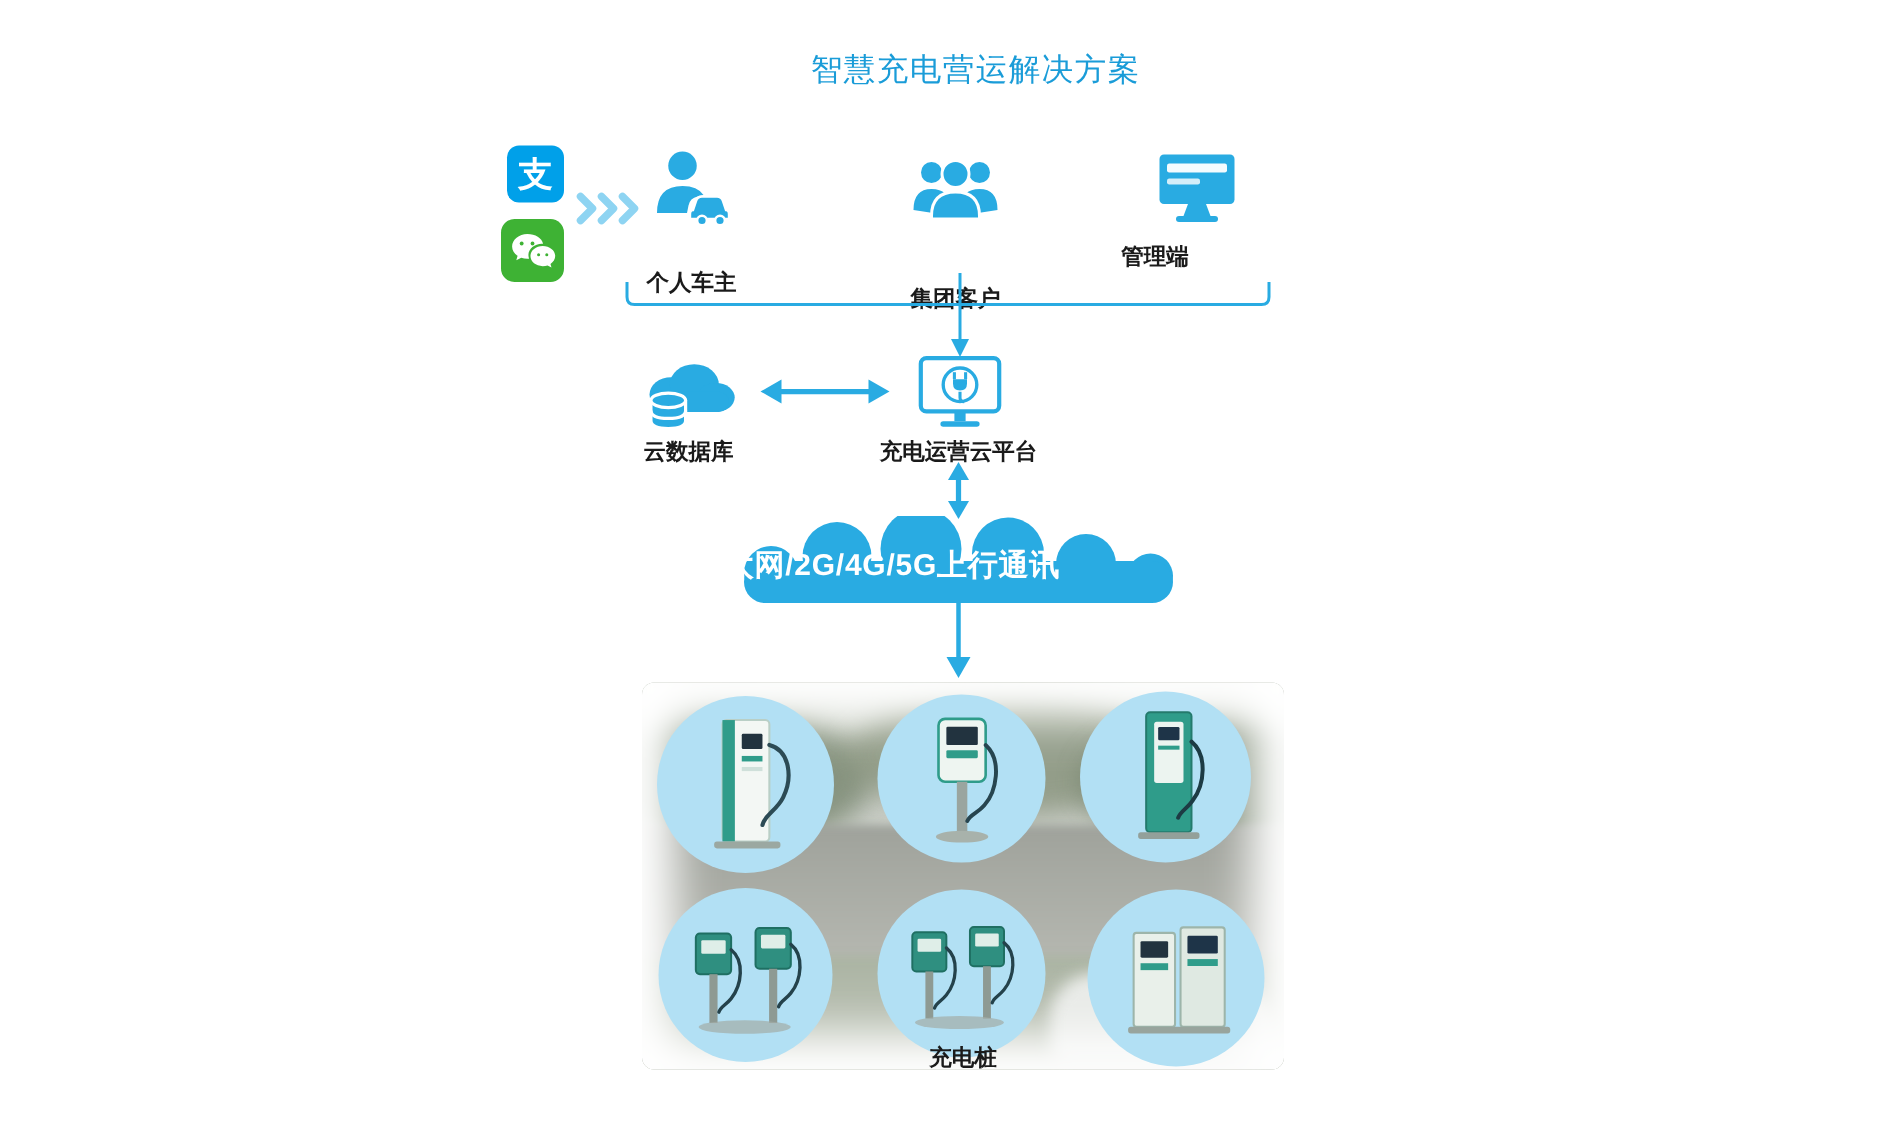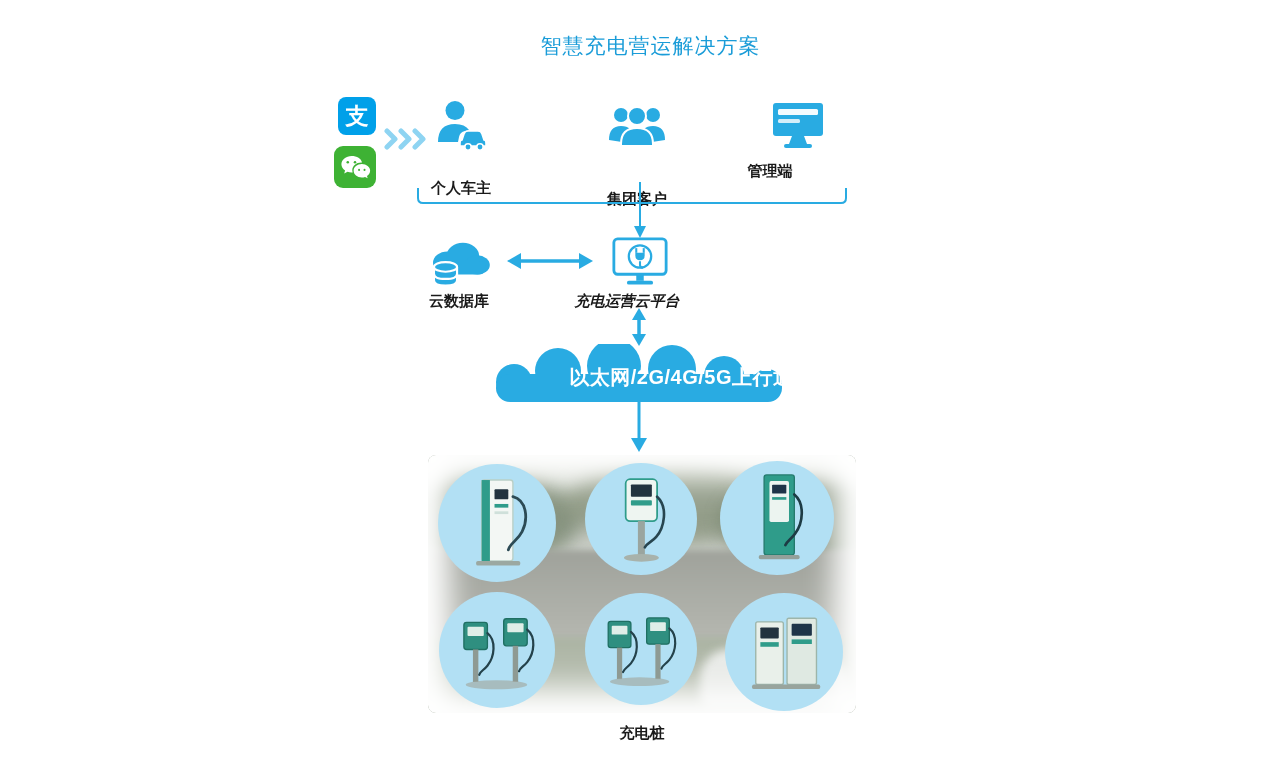--- a/index.html
+++ b/index.html
@@ -36,30 +36,30 @@
   .lbl-driver{left:421px;top:179px;width:80px;}
   .lbl-group{left:597px;top:162px;width:80px;margin-top:28px;}
   .lbl-monitor{left:730px;top:162px;width:80px;}
 
   .bracket{position:absolute;left:410px;top:180px;width:444px;height:62px;color:var(--accent);}
 
   
   .ic-clouddb{position:absolute;left:423px;top:238px;width:72px;height:52px;color:var(--accent);}
   .ic-platform{position:absolute;left:610px;top:236px;width:60px;height:56px;color:var(--accent);}
   .lbl-clouddb{left:409px;top:292px;width:100px;}
-  .lbl-platform{left:557px;top:292px;width:140px;font-style:italic;}
+  .lbl-platform{left:569px;top:292px;width:140px;}
   .arrow-h{position:absolute;left:505px;top:250px;width:90px;height:22px;color:var(--accent);}
   .arrow-v{position:absolute;left:628px;top:308px;width:22px;height:38px;color:var(--accent);}
   .arrow-down{position:absolute;left:628px;top:402px;width:22px;height:52px;color:var(--accent);}
 
   
   .banner{position:absolute;left:462px;top:344px;width:352px;height:62px;color:var(--banner);}
   .banner svg{position:absolute;inset:0;}
   .banner-text{position:absolute;left:0;right:0;top:16px;height:34px;line-height:34px;
-               text-align:right;color:#fff;font-size:20px;font-weight:700;letter-spacing:0.5px;}
+               text-align:left;color:#fff;font-size:20px;font-weight:700;letter-spacing:0.5px;}
 
   
   .photo{position:absolute;left:428px;top:455px;width:428px;height:258px;border-radius:8px;
          overflow:hidden;background:#c9cdc6;}
   .ph{position:absolute;}
   .ph-sky{left:0;top:0;right:0;height:58px;background:#d8dcd4;filter:blur(2px);}
   .ph-tree{background:#7c8a74;border-radius:50%;filter:blur(9px);opacity:.85;}
   .ph-t1{left:-25px;top:18px;width:180px;height:90px;}
   .ph-t2{left:135px;top:8px;width:220px;height:80px;background:#8a957f;}
   .ph-t3{right:-35px;top:22px;width:170px;height:88px;background:#76846e;}
@@ -73,21 +73,21 @@
   .pile-circle{position:absolute;border-radius:50%;background:var(--circle);
                display:flex;align-items:center;justify-content:center;overflow:hidden;}
   .pile-circle svg{width:92%;height:92%;}
   .c1{left:438px;top:464px;width:118px;height:118px;}
   .c2{left:585px;top:463px;width:112px;height:112px;}
   .c3{left:720px;top:461px;width:114px;height:114px;}
   .c4{left:439px;top:592px;width:116px;height:116px;}
   .c5{left:585px;top:593px;width:112px;height:112px;}
   .c6{left:725px;top:593px;width:118px;height:118px;}
 
-  .lbl-devices{left:572px;top:724px;width:140px;}
+  .lbl-devices{left:572px;top:696px;width:140px;}
 </style>
 </head>
 <body>
 
 <div class="canvas">
 
   <div class="title">智慧充电营运解决方案</div>
 
   <div class="app-icon alipay">
     <span>支</span>

